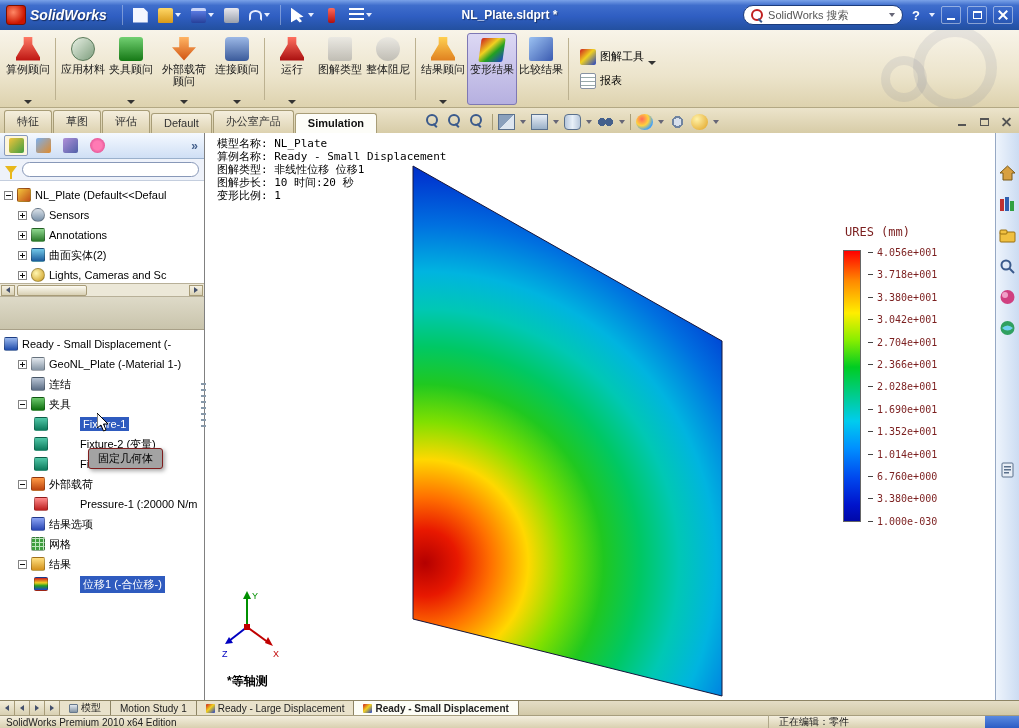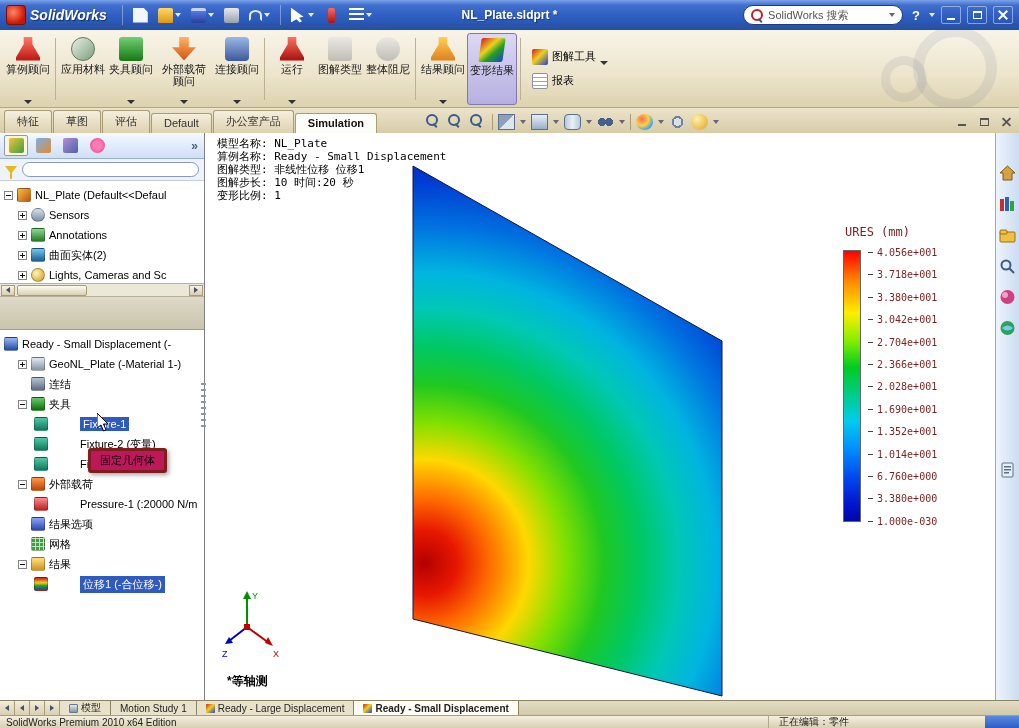--- a/index.html
+++ b/index.html
@@ -41,21 +41,21 @@
   .g-rest { width:9px; height:8px; border:1px solid #fff; border-top:2px solid #fff; }
   .g-close { position:relative; width:10px; height:10px; }
   .g-close::before,.g-close::after { content:""; position:absolute; left:-1px; top:4px; width:12px; height:2px; background:#fff; }
   .g-close::before { transform:rotate(45deg); } .g-close::after { transform:rotate(-45deg); }
 
   
   .ribbon { height:78px; background:linear-gradient(180deg,#f8f4e9 0%,#ece4cb 60%,#ddd2ae 100%);
     border-bottom:1px solid #b3a884; display:flex; align-items:center; padding:2px 4px; position:relative; overflow:hidden; }
   .rbtn { min-width:48px; max-width:58px; height:72px; display:flex; flex-direction:column; align-items:center;
     padding:4px 2px 1px; gap:2px; border-radius:3px; text-align:center; color:#1a1a1a; }
-  .rbtn.active { background:linear-gradient(#dcd8f4,#b6b0e0); border:1px solid #7e78b4; }
+  .rbtn.active { background:linear-gradient(#dcd8f4,#b6b0e0); border:1px solid #7e78b4;font-family:Liberation Mono, monospace; }
   .rbtn.dim .ricon { filter:grayscale(1); opacity:.55; }
   .ricon { width:24px; height:24px; flex:none; border-radius:2px; }
   .flask { clip-path:polygon(32% 0,68% 0,68% 32%,100% 86%,100% 100%,0 100%,0 86%,32% 32%); border-radius:0; }
   .ri-advisor { background:linear-gradient(#ff7a66,#bc1410); }
   .ri-material { background:linear-gradient(135deg,#e8f0e4,#7e9e7e); border-radius:50%; border:1px solid #5a7a5a; }
   .ri-fixture { background:linear-gradient(#72d072,#157815); border-radius:3px; }
   .ri-load { background:linear-gradient(#ffb464,#d05210); clip-path:polygon(50% 100%,0 45%,30% 45%,30% 0,70% 0,70% 45%,100% 45%); }
   .ri-connect { background:linear-gradient(#9cb8e6,#3a5a9a); border-radius:4px; }
   .ri-run { background:linear-gradient(#ff7060,#a80e0e); }
   .ri-initial { background:linear-gradient(#e2e2e2,#9a9a9a); border-radius:3px; }
@@ -142,21 +142,21 @@
   .st-mesh { background:#3f9e3f; background-image:repeating-linear-gradient(0deg,transparent 0 3px,#bfe6bf 3px 4px),repeating-linear-gradient(90deg,transparent 0 3px,#bfe6bf 3px 4px); }
   .st-results { background:linear-gradient(#ffe080,#d4921c); }
   .st-plot { background:linear-gradient(180deg,#cc1f1f,#f0d020 40%,#22a022 65%,#2040cc); }
   .hscroll { height:14px; background:#ece8d8; border-top:1px solid #b8b098; border-bottom:1px solid #b8b098; display:flex; align-items:center; padding:0 1px; }
   .sbtn { width:14px; height:11px; background:linear-gradient(#f6f2e4,#d8d0b4); border:1px solid #a89c78; display:flex; align-items:center; justify-content:center; }
   .tri-l { width:0; height:0; border-top:3px solid transparent; border-bottom:3px solid transparent; border-right:4px solid #44506c; }
   .tri-r { width:0; height:0; border-top:3px solid transparent; border-bottom:3px solid transparent; border-left:4px solid #44506c; }
   .sthumb { width:70px; height:11px; margin-left:2px; background:linear-gradient(#fdfbf2,#d8d0b4); border:1px solid #a89c78; border-radius:2px; }
   .sbtn.right { margin-left:auto; }
   .gray-band { height:33px; background:linear-gradient(#dedac8,#c9c4ac); border-bottom:1px solid #a8a088; }
-  .tree-tooltip { position:absolute; left:88px; top:118px; background:#be185d; border:3px solid #7f1d1d; border-radius:3px;
+  .tree-tooltip { position:absolute; left:88px; top:118px; background:#a3a3a3; border:1px solid #7f1d1d; border-radius:3px;
     padding:2px 9px; font-size:11px; color:#000; box-shadow:2px 2px 4px rgba(0,0,0,.35); z-index:5; }
   .cursor-svg { position:absolute; left:97px; top:83px; z-index:6; }
   .panel-grip { position:absolute; left:201px; top:250px; width:5px; height:46px; z-index:4;
     background:repeating-linear-gradient(180deg,#8899aa 0 2px,transparent 2px 6px); }
 
   
   .viewport { flex:1; position:relative; background:#fff; overflow:hidden; }
   .plate-svg { position:absolute; left:0; top:0; }
   .plot-info { position:absolute; left:12px; top:4px; font-family:"DejaVu Sans Mono", monospace; font-size:11px; line-height:13px; color:#000; }
   .legend { position:absolute; left:638px; top:92px; }
@@ -291,20 +291,24 @@
     </div>
     <div class="r-sep"></div>
     <div class="rbtn">
       <span class="ricon flask ri-resultadv"></span>
       <span class="rlabel">结果顾问</span>
       <i class="dd-d"></i>
     </div>
     <div class="rbtn active">
       <span class="ricon ri-deform"></span>
       <span class="rlabel">变形结果</span>
+    </div>
+    <div class="rbtn">
+      <span class="ricon ri-compare"></span>
+      <span class="rlabel">比较结果</span>
     </div>
     <div class="r-sep"></div>
     <div class="rtool-stack">
       <div class="rtool">
         <span class="sicon ri-plottools"></span>
         <span>图解工具</span>
         <i class="dd-d"></i>
       </div>
       <div class="rtool">
         <span class="sicon ri-report"></span>

